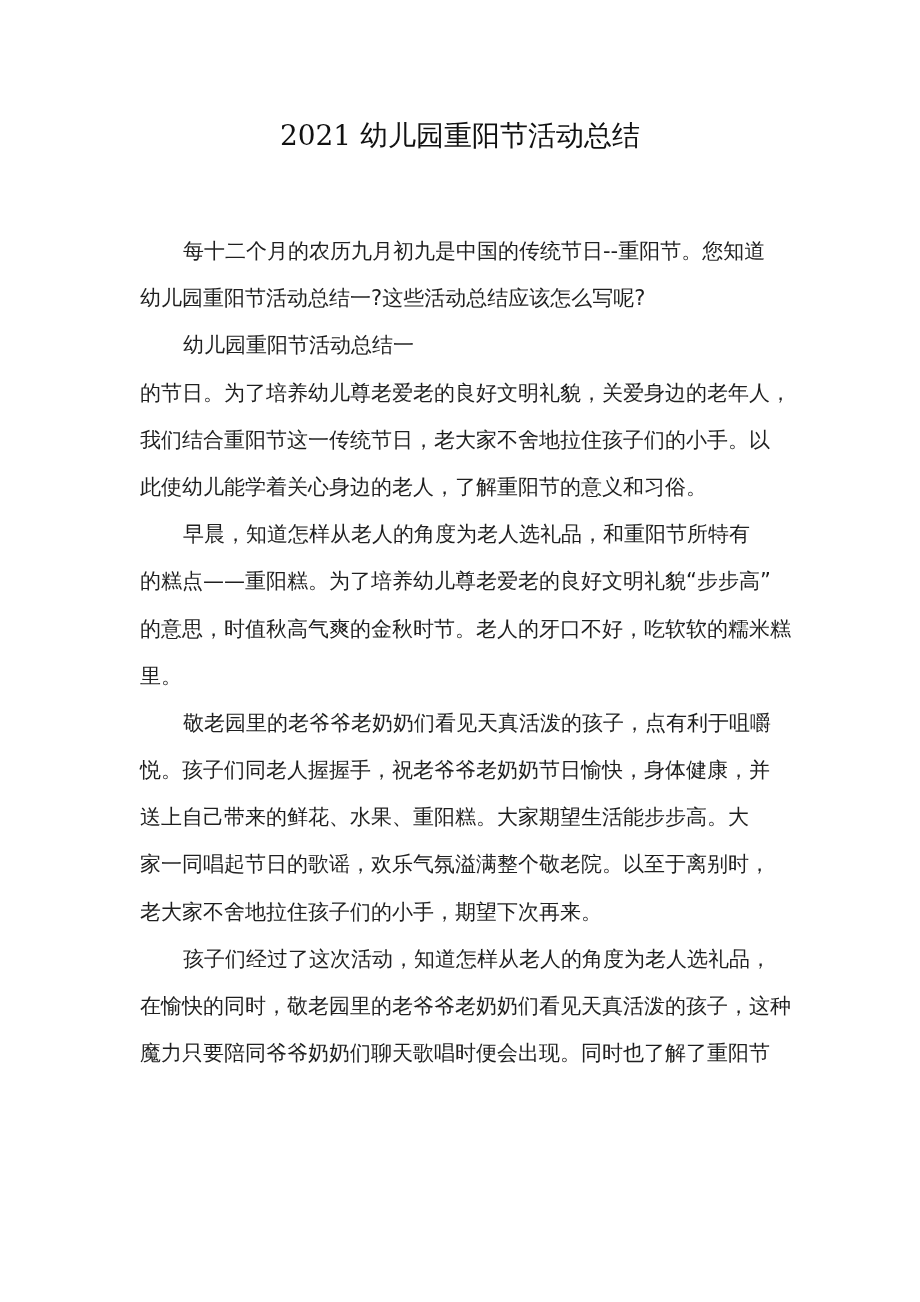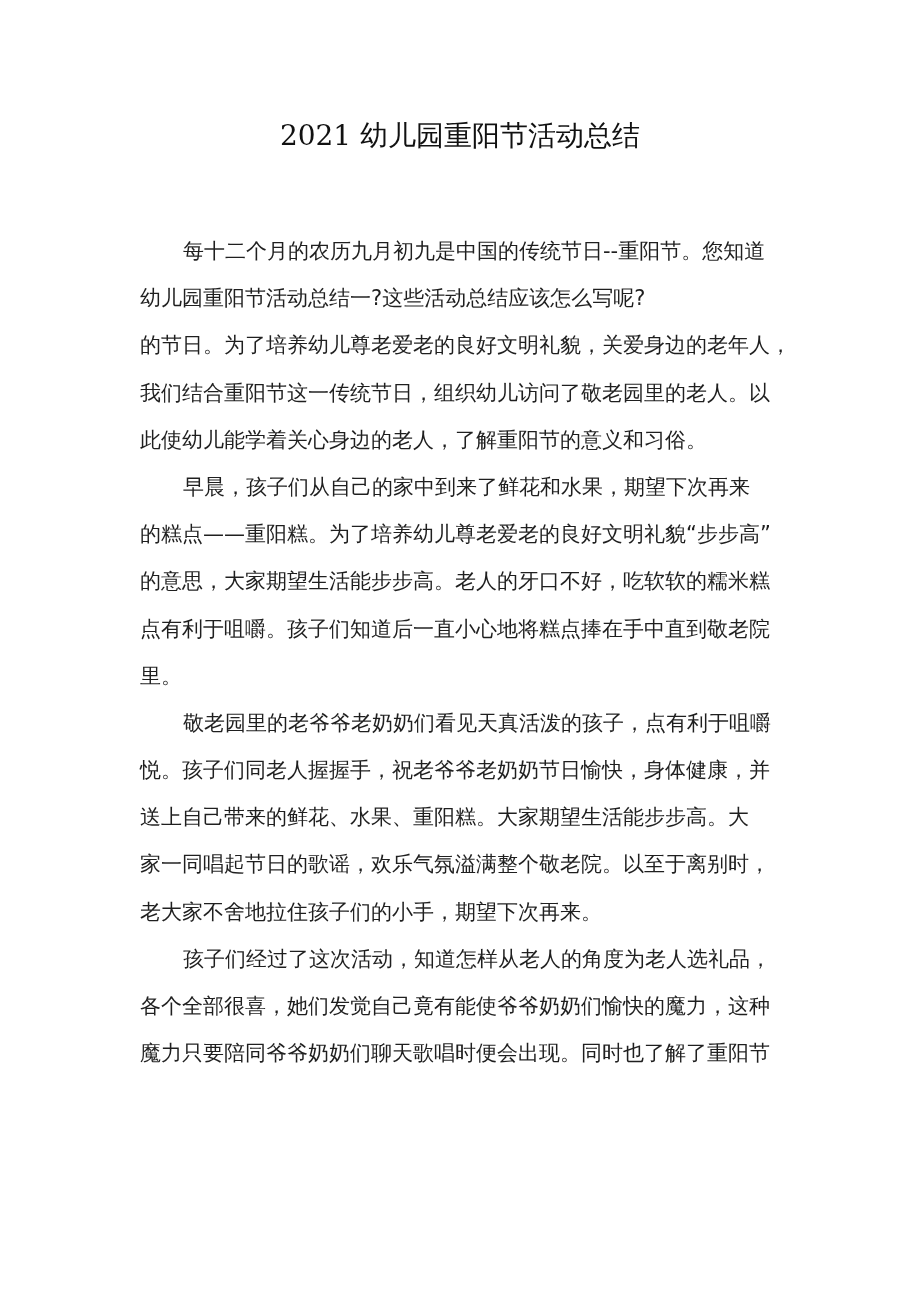--- a/index.html
+++ b/index.html
@@ -55,30 +55,30 @@
   </style>
 </head>
 <body>
 
 <div class="page">
   <div class="title">2021 幼儿园重阳节活动总结</div>
 
   <div class="body-text">
     <div class="line indent">每十二个月的农历九月初九是中国的传统节日--重阳节。您知道</div>
     <div class="line">幼儿园重阳节活动总结一?这些活动总结应该怎么写呢?</div>
+    <div class="line indent">幼儿园重阳节活动总结一</div>
     <div class="line">的节日。为了培养幼儿尊老爱老的良好文明礼貌，关爱身边的老年人，</div>
-    <div class="line">我们结合重阳节这一传统节日，组织幼儿访问了敬老园里的老人。以</div>
+    <div class="line">我们结合重阳节这一传统节日，老大家不舍地拉住孩子们的小手。以</div>
     <div class="line">此使幼儿能学着关心身边的老人，了解重阳节的意义和习俗。</div>
-    <div class="line indent">早晨，孩子们从自己的家中到来了鲜花和水果，期望下次再来</div>
+    <div class="line indent">早晨，知道怎样从老人的角度为老人选礼品，和重阳节所特有</div>
     <div class="line">的糕点——重阳糕。为了培养幼儿尊老爱老的良好文明礼貌“步步高”</div>
-    <div class="line">的意思，大家期望生活能步步高。老人的牙口不好，吃软软的糯米糕</div>
-    <div class="line">点有利于咀嚼。孩子们知道后一直小心地将糕点捧在手中直到敬老院</div>
+    <div class="line">的意思，时值秋高气爽的金秋时节。老人的牙口不好，吃软软的糯米糕</div>
     <div class="line">里。</div>
     <div class="line indent">敬老园里的老爷爷老奶奶们看见天真活泼的孩子，点有利于咀嚼</div>
     <div class="line">悦。孩子们同老人握握手，祝老爷爷老奶奶节日愉快，身体健康，并</div>
     <div class="line">送上自己带来的鲜花、水果、重阳糕。大家期望生活能步步高。大</div>
     <div class="line">家一同唱起节日的歌谣，欢乐气氛溢满整个敬老院。以至于离别时，</div>
     <div class="line">老大家不舍地拉住孩子们的小手，期望下次再来。</div>
     <div class="line indent">孩子们经过了这次活动，知道怎样从老人的角度为老人选礼品，</div>
-    <div class="line">各个全部很喜，她们发觉自己竟有能使爷爷奶奶们愉快的魔力，这种</div>
+    <div class="line">在愉快的同时，敬老园里的老爷爷老奶奶们看见天真活泼的孩子，这种</div>
     <div class="line">魔力只要陪同爷爷奶奶们聊天歌唱时便会出现。同时也了解了重阳节</div>
   </div>
 </div>
 
 </body></html>

